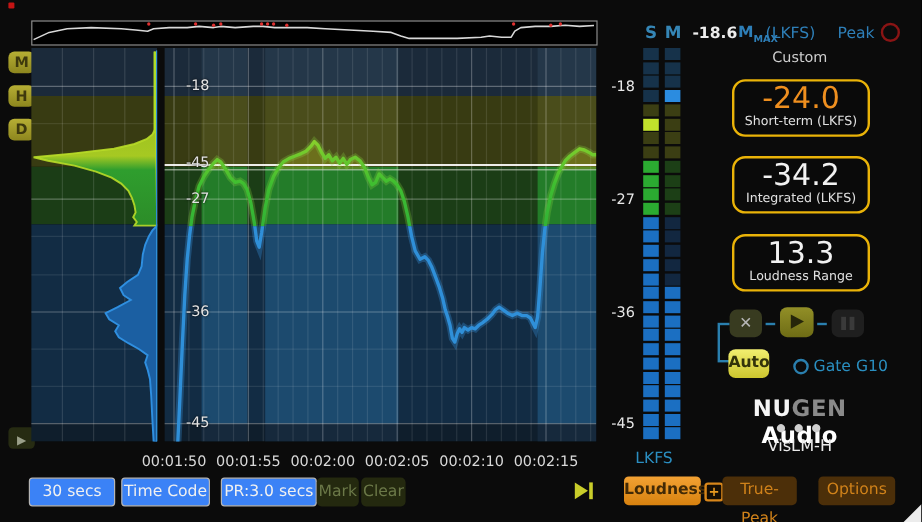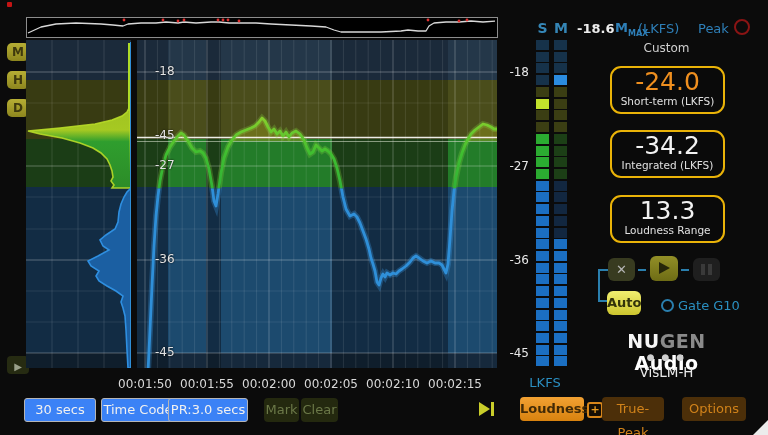--- a/index.html
+++ b/index.html
@@ -343,21 +343,21 @@
   <div class="abs gate-lab">Gate G10</div>
 
   <div class="abs logo">
     <span class="nu">NU</span><span class="gen">GEN</span><span class="aud"> Audio</span>
   </div>
   <div class="abs logodots">● ● ●</div>
   <div class="abs product">VisLM-H</div>
 
   <div class="abs tb-outline" style="left:24px;width:70px">30 secs</div>
   <div class="abs tb-outline" style="left:101px;width:72px">Time Code</div>
-  <div class="abs tb-outline" style="left:168px;width:78px">PR:3.0 secs</div>
+  <div class="abs tb-outline" style="left:184px;width:78px">PR:3.0 secs</div>
   <div class="abs tb-dim" style="left:264px;width:35px">Mark</div>
   <div class="abs tb-dim" style="left:301px;width:37px">Clear</div>
   <svg class="abs" style="left:478px;top:400px" width="20" height="18">
     <polygon points="1,2 1,16 12,9" fill="#c9cd2a"></polygon>
     <rect x="13" y="2" width="3" height="14" fill="#c9cd2a"></rect>
   </svg>
   <div class="abs btn-loudness">Loudness</div>
   <div class="abs btn-plus">+</div>
   <div class="abs btn-dark-or" style="left:602px;width:62px">True-Peak</div>
   <div class="abs btn-dark-or" style="left:682px;width:64px">Options</div>

